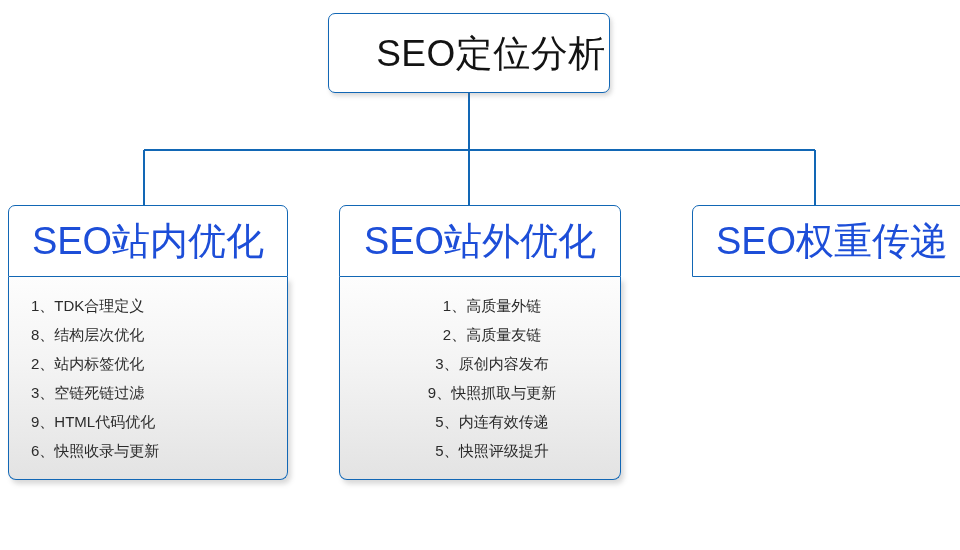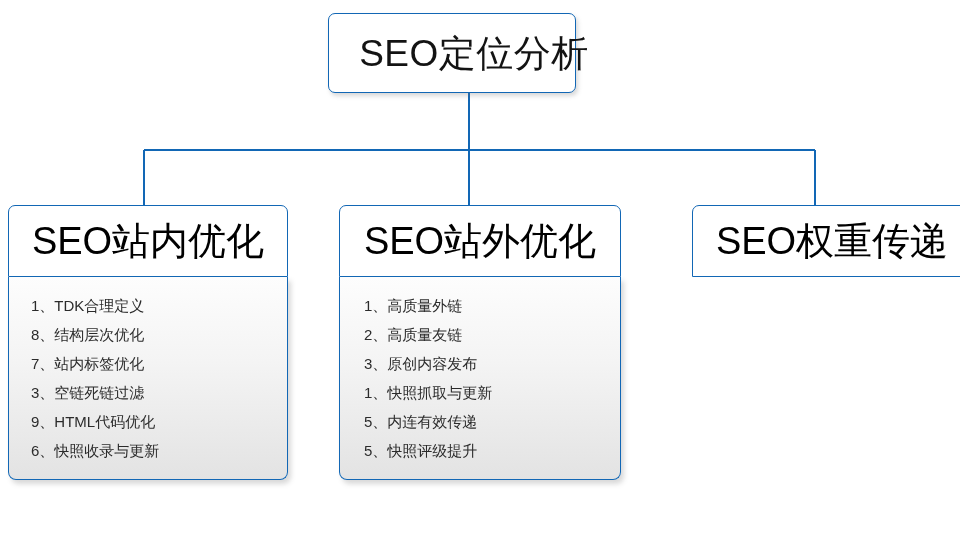--- a/index.html
+++ b/index.html
@@ -27,21 +27,21 @@
     width: 960px;
     height: 550px;
     pointer-events: none;
   }
 
   
   .root-node {
     position: absolute;
     left: 328px;
     top: 13px;
-    width: 248px;
+    width: 282px;
     height: 80px;
     box-sizing: border-box;
     border: 1.6px solid #1267b5;
     border-radius: 7px;
     background: #ffffff;
     display: flex;
     align-items: center;
     justify-content: center;
     box-shadow: 2px 3px 4px rgba(120,120,120,0.28);
     padding-left: 44px;
@@ -65,21 +65,21 @@
     border-top-left-radius: 7px;
     border-top-right-radius: 7px;
     background: #ffffff;
     height: 72px;
     display: flex;
     align-items: center;
     justify-content: center;
   }
   .branch-head .head-label {
     font-size: 38px;
-    color: #000000;
+    color: #1d4ed8;
     line-height: 1;
     white-space: nowrap;
   }
   .branch-body {
     box-sizing: border-box;
     border: 1.6px solid #1267b5;
     border-top: none;
     border-bottom-left-radius: 8px;
     border-bottom-right-radius: 8px;
     background: linear-gradient(180deg, #fdfdfd 0%, #f4f4f4 42%, #e3e3e3 100%);
@@ -93,21 +93,21 @@
     padding: 7px 0 7px 22px;
     white-space: nowrap;
   }
 
   
   .branch-0 { left: 8px;   width: 280px; }
   .branch-1 { left: 328px; width: 282px; padding-left: 11px; }
   .branch-2 { left: 672px; width: 280px; padding-left: 20px; }
 
   .branch-1 .branch-item,
-  .branch-2 .branch-item { padding-left: 24px; }
+  .branch-2 .branch-item { padding-left: 24px; text-align: center; }
 </style>
 </head>
 <body>
 
 <div id="stage">
 
   <svg id="connectors" viewBox="0 0 960 550" xmlns="http://www.w3.org/2000/svg">
     <g stroke="#1267b5" stroke-width="1.8" fill="none" shape-rendering="crispEdges">
       <line x1="469" y1="93" x2="469" y2="150"></line>
       <line x1="144" y1="150" x2="815" y2="150"></line>
@@ -121,36 +121,36 @@
     <span class="root-label">SEO定位分析</span>
   </div>
 
   <div class="branch branch-0">
     <div class="branch-head">
       <span class="head-label">SEO站内优化</span>
     </div>
     <div class="branch-body">
       <div class="branch-item">1、TDK合理定义</div>
       <div class="branch-item">8、结构层次优化</div>
-      <div class="branch-item">7、站内标签优化</div>
+      <div class="branch-item">2、站内标签优化</div>
       <div class="branch-item">3、空链死链过滤</div>
       <div class="branch-item">9、HTML代码优化</div>
       <div class="branch-item">6、快照收录与更新</div>
     </div>
   </div>
 
   <div class="branch branch-1">
     <div class="branch-head">
       <span class="head-label">SEO站外优化</span>
     </div>
     <div class="branch-body">
       <div class="branch-item">1、高质量外链</div>
       <div class="branch-item">2、高质量友链</div>
       <div class="branch-item">3、原创内容发布</div>
-      <div class="branch-item">1、快照抓取与更新</div>
+      <div class="branch-item">9、快照抓取与更新</div>
       <div class="branch-item">5、内连有效传递</div>
       <div class="branch-item">5、快照评级提升</div>
     </div>
   </div>
 
   <div class="branch branch-2">
     <div class="branch-head">
       <span class="head-label">SEO权重传递</span>
     </div>
   </div>

